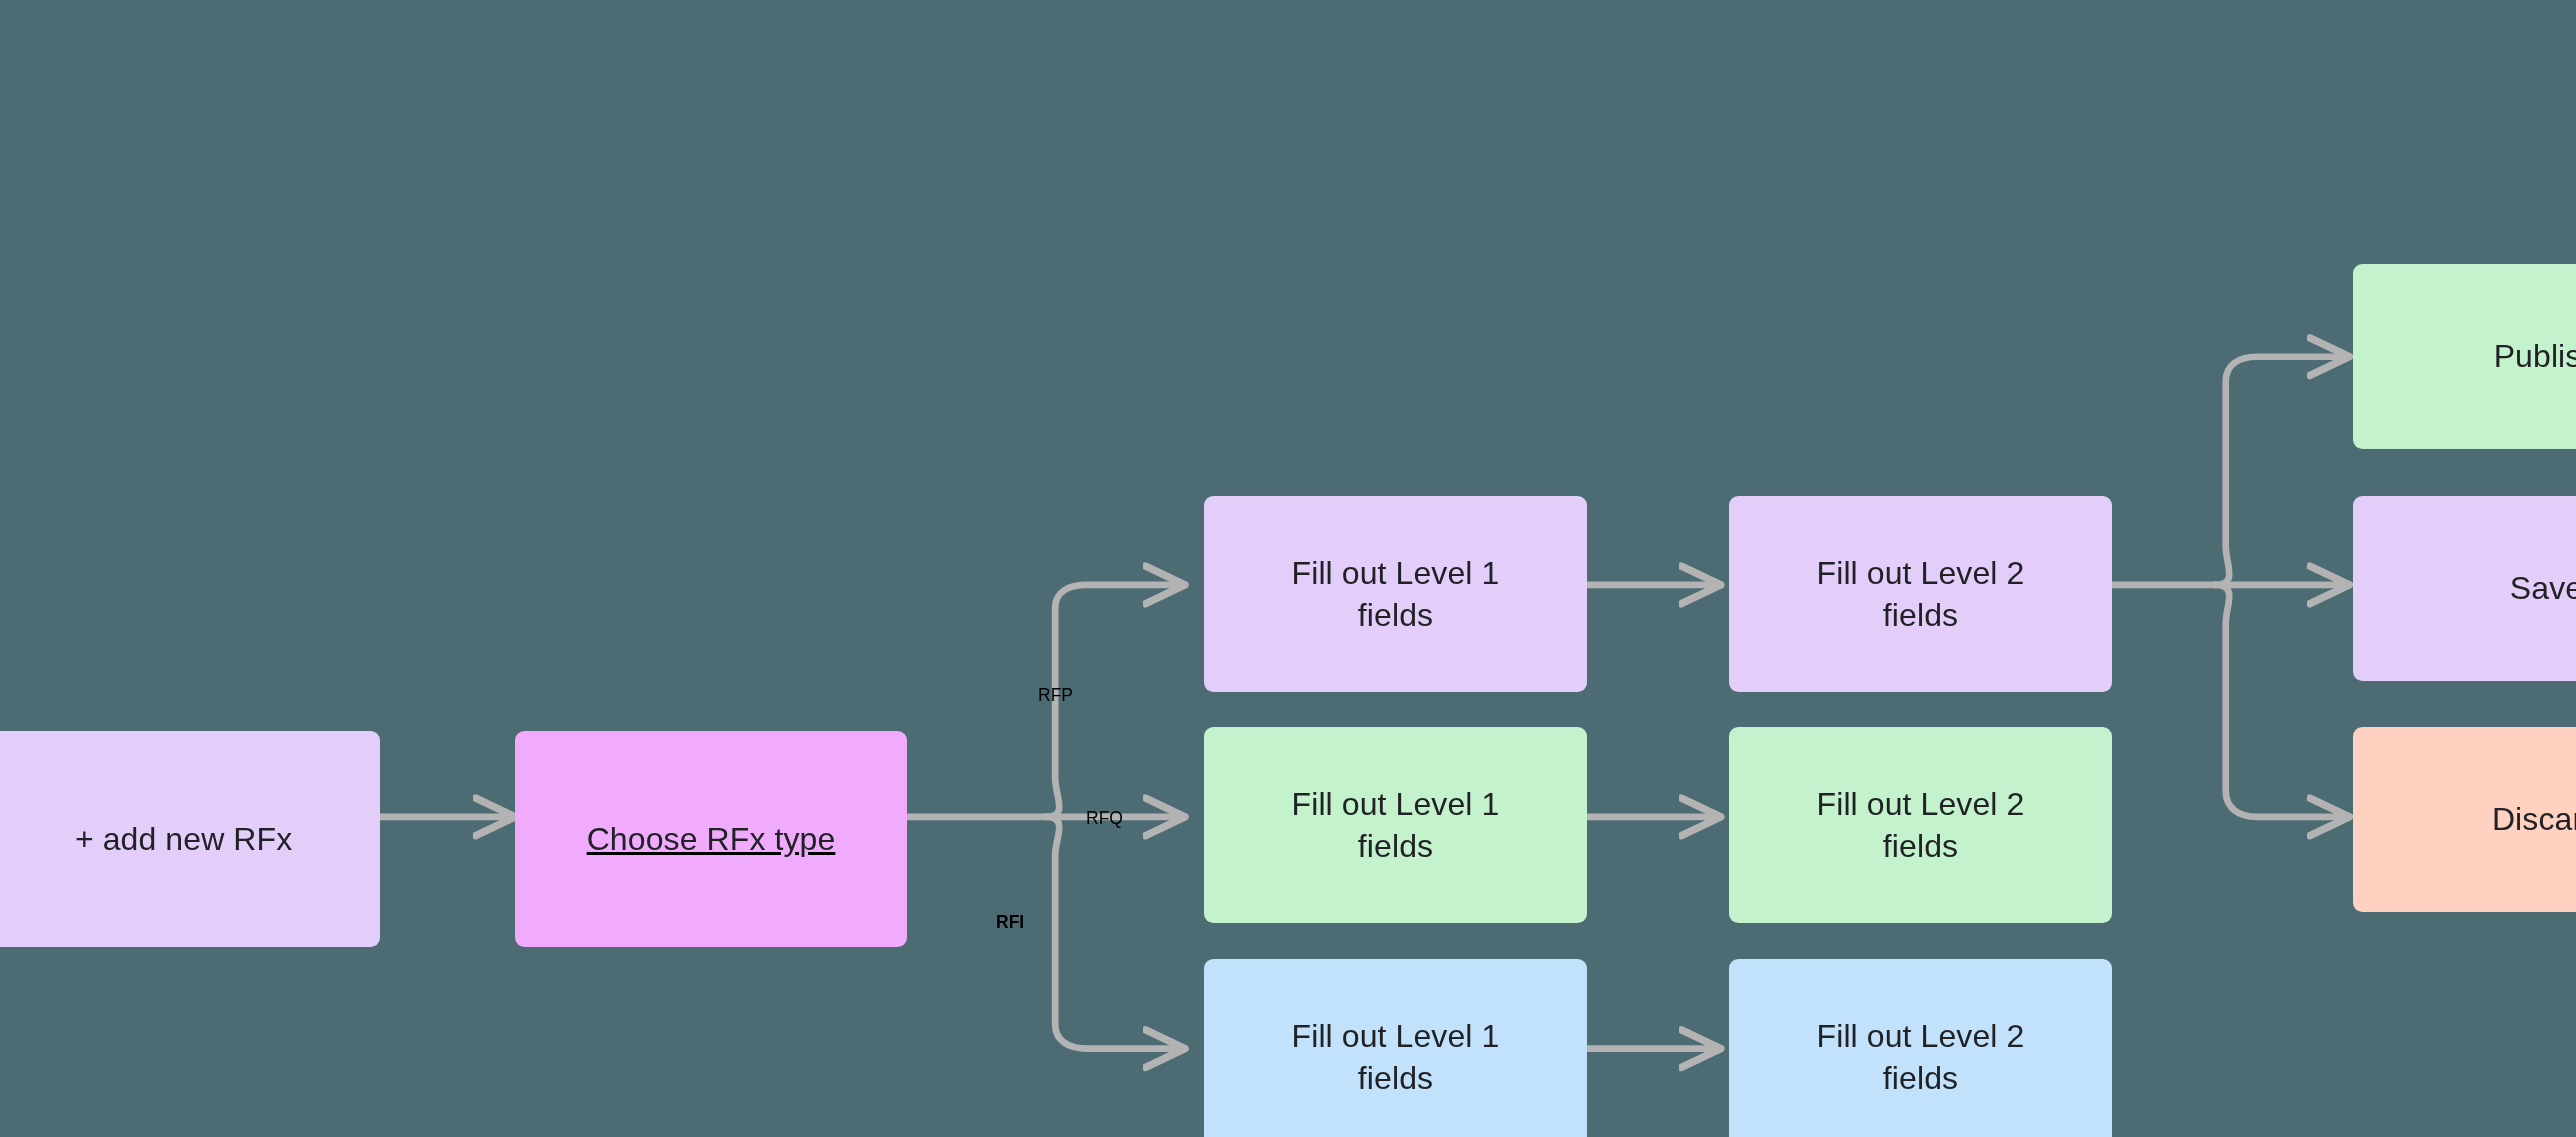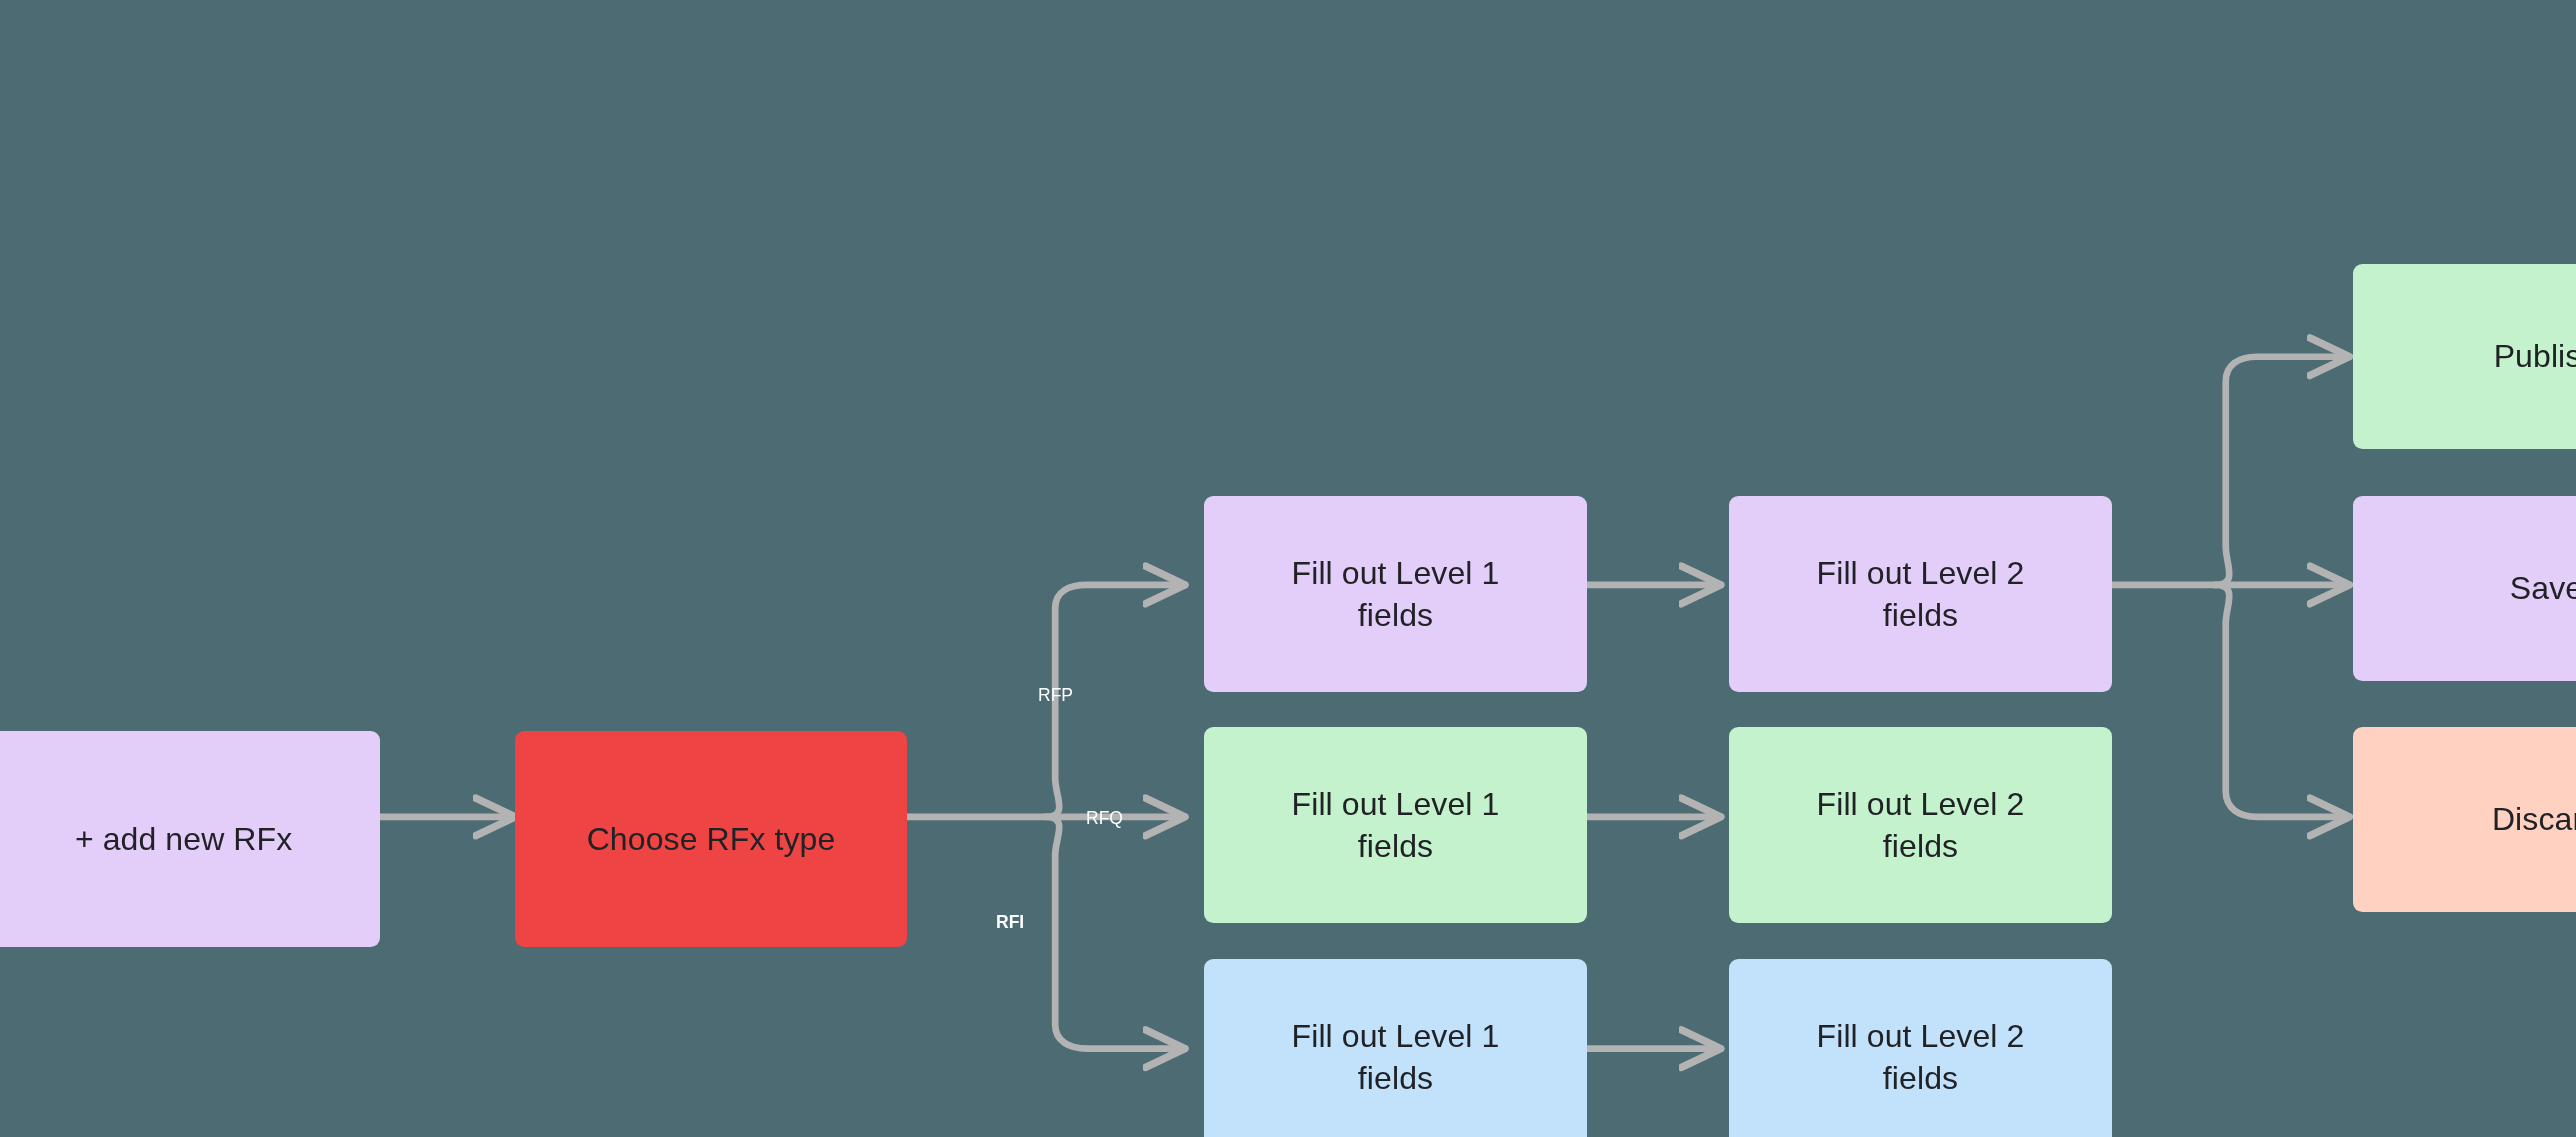--- a/index.html
+++ b/index.html
@@ -42,21 +42,21 @@
     letter-spacing: 0.1px;
     font-weight: 400;
     white-space: pre-line;
   }
   .dark-text .title, .dark-text .sub { color: #212226; }
 
   .edge-label {
     position: absolute;
     font-family: "Liberation Sans", sans-serif;
     font-size: 17.5px;
-    color: #ffffff;
+    color: #000000;
     z-index: 3;
     white-space: nowrap;
   }
 </style>
 </head>
 <body>
 
 <div id="canvas">
 
   <svg id="edge-layer" viewBox="0 0 7296 2208" width="3759" height="1138">
@@ -96,21 +96,21 @@
 
       <path d="M 6280 1585 L 6300 1585 C 6334 1585 6350 1568 6350 1534 L 6350 1372 C 6350 1338 6332 1322 6298 1322 L 5885 1322" marker-end="url(#arrow)"></path>
 
     </g>
   </svg>
 
   <div class="node dark-text" style="left:-12.4px; top:731px; width:392px; height:216px; background:#e3cefa;">
     <div class="title">+ add new RFx</div>
   </div>
 
-  <div class="node dark-text" style="left:515px; top:731px; width:392px; height:216px; background:#ef4444;">
+  <div class="node dark-text" style="left:515px; top:731px; width:392px; height:216px; background:#f0abfc;text-decoration:underline;">
     <div class="title">Choose RFx type</div>
   </div>
 
   <div class="node dark-text" style="left:1204px; top:496px; width:383px; height:196px; background:#e3cefa;">
     <div class="title">Fill out Level 1
 fields</div>
   </div>
 
   <div class="node dark-text" style="left:1729px; top:496px; width:383px; height:196px; background:#e3cefa;">
     <div class="title">Fill out Level 2

